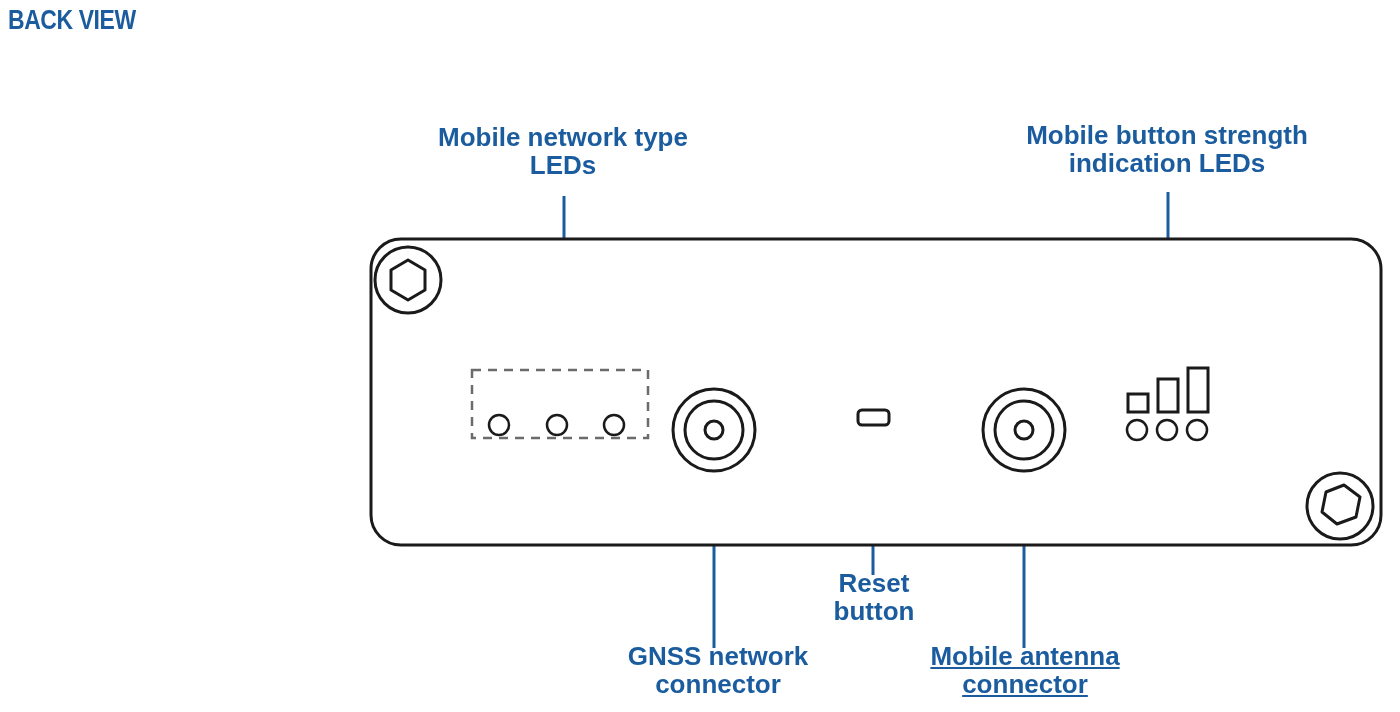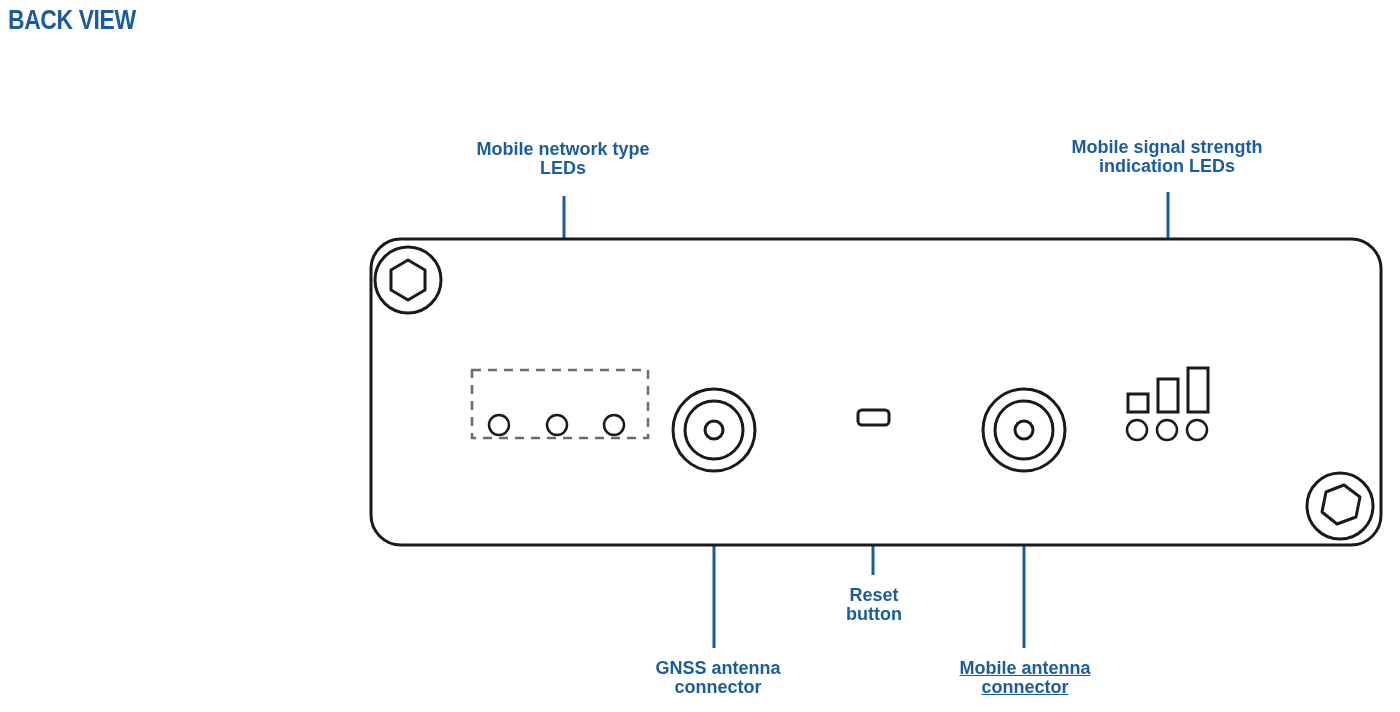--- a/index.html
+++ b/index.html
@@ -26,26 +26,25 @@
     font-weight: bold;
     color: #1b5c9e;
     letter-spacing: -0.5px;
     transform: scaleX(0.82);
     transform-origin: left top;
     white-space: nowrap;
   }
   .callout {
     position: absolute;
     color: #1b5c9e;
-    font-size: 18px;
+    font-size: 26px;
     font-weight: 600;
     line-height: 1.07;
     text-align: center;
     white-space: pre-line;
-    margin-top: 16px;
   }
   #svg-layer {
     position: absolute;
     left: 0;
     top: 0;
     width: 1400px;
     height: 712px;
   }
   .panel-label {
     position: absolute;
@@ -69,24 +68,24 @@
 </head>
 <body>
 
 <div id="stage">
 
   <div class="view-title">BACK VIEW</div>
 
   <div class="callout" style="left:408px; top:124px; width:310px;">Mobile network type
 LEDs</div>
 
-  <div class="callout" style="left:1012px; top:122px; width:310px;">Mobile signal strength
+  <div class="callout" style="left:1012px; top:122px; width:310px;">Mobile button strength
 indication LEDs</div>
 
-  <div class="callout" style="left:568px; top:643px; width:300px;">GNSS  antenna
+  <div class="callout" style="left:568px; top:643px; width:300px;">GNSS  network
 connector</div>
 
   <div class="callout" style="left:794px; top:570px; width:160px;">Reset
 button</div>
 
   <div class="callout" style="left:900px; top:643px; width:250px;text-decoration:underline;">Mobile antenna
 connector</div>
 
   <div class="panel-label sim-text" style="left:716px; top:277px;">REMOVE PANEL TO INSERT SIM</div>
 

